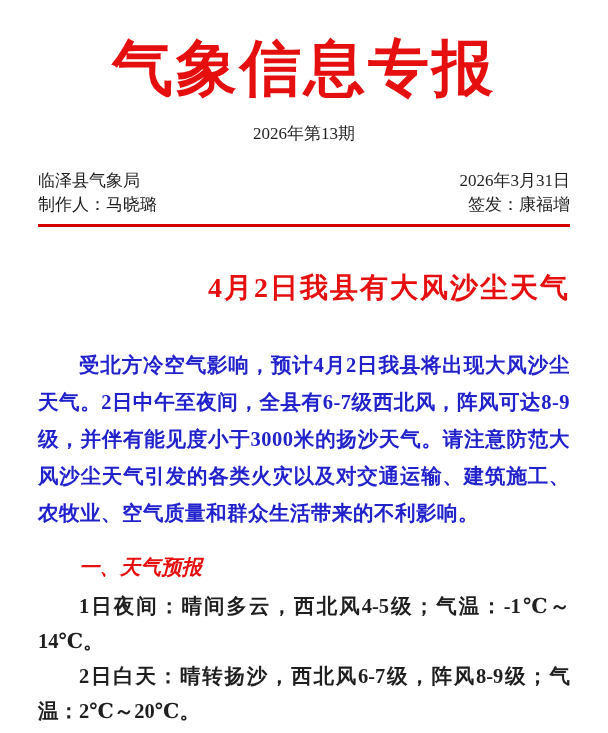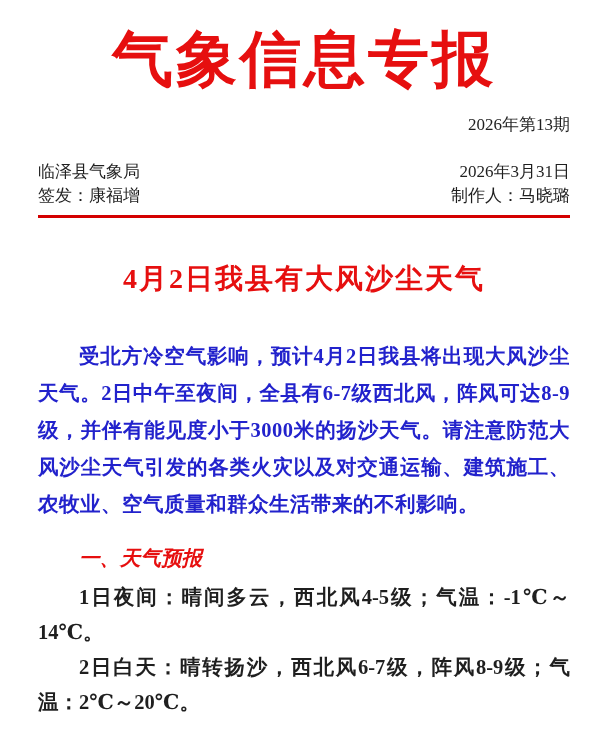--- a/index.html
+++ b/index.html
@@ -15,32 +15,32 @@
     color: var(--ink, #1f1f1f);
   }
   .page {
     box-sizing: border-box;
     width: 608px;
     height: 733px;
     padding: 0 38px;
     background: #ffffff;
   }
   .masthead-title {
-    margin-top: 25px;
+    margin-top: 34px;
     text-align: center;
     font-size: 61px;
     font-weight: bold;
     letter-spacing: 3px;
     line-height: 1.15;
     color: var(--red, #e60f0f);
     white-space: nowrap;
   }
   .issue-line {
     margin-top: 18px;
-    text-align: right;
+    text-align: center;
     font-size: 17px;
     color: var(--ink, #1f1f1f);
   }
   .meta-block {
     margin-top: 24px;
     font-size: 17px;
     line-height: 24px;
     color: var(--ink, #1f1f1f);
   }
   .meta-row {
@@ -49,21 +49,21 @@
     align-items: center;
   }
   .red-rule {
     margin-top: 7px;
     height: 3px;
     background: var(--rule, #d40000);
     border: none;
   }
   .article-title {
     margin-top: 42px;
-    text-align: center;
+    text-align: right;
     font-size: 28px;
     font-weight: bold;
     letter-spacing: 2px;
     color: var(--red, #e60f0f);
     white-space: nowrap;
   }
   .lead-paragraph {
     margin-top: 40px;
     font-size: 20.5px;
     font-weight: bold;
@@ -103,22 +103,22 @@
   <div class="masthead-title">气象信息专报</div>
 
   <div class="issue-line">2026年第13期</div>
 
   <div class="meta-block">
     <div class="meta-row">
       <span>临泽县气象局</span>
       <span>2026年3月31日</span>
     </div>
     <div class="meta-row">
+      <span>制作人：马晓璐</span>
       <span>签发：康福增</span>
-      <span>制作人：马晓璐</span>
     </div>
   </div>
 
   <div class="red-rule"></div>
 
   <div class="article-title">4月2日我县有大风沙尘天气</div>
 
   <p class="lead-paragraph">受北方冷空气影响，预计4月2日我县将出现大风沙尘天气。2日中午至夜间，全县有6-7级西北风，阵风可达8-9级，并伴有能见度小于3000米的扬沙天气。请注意防范大风沙尘天气引发的各类火灾以及对交通运输、建筑施工、农牧业、空气质量和群众生活带来的不利影响。</p>
 
   <div class="section-heading">一、天气预报</div>

